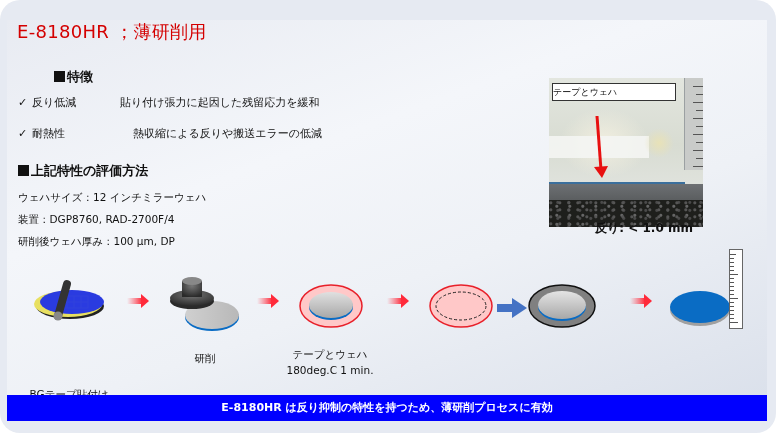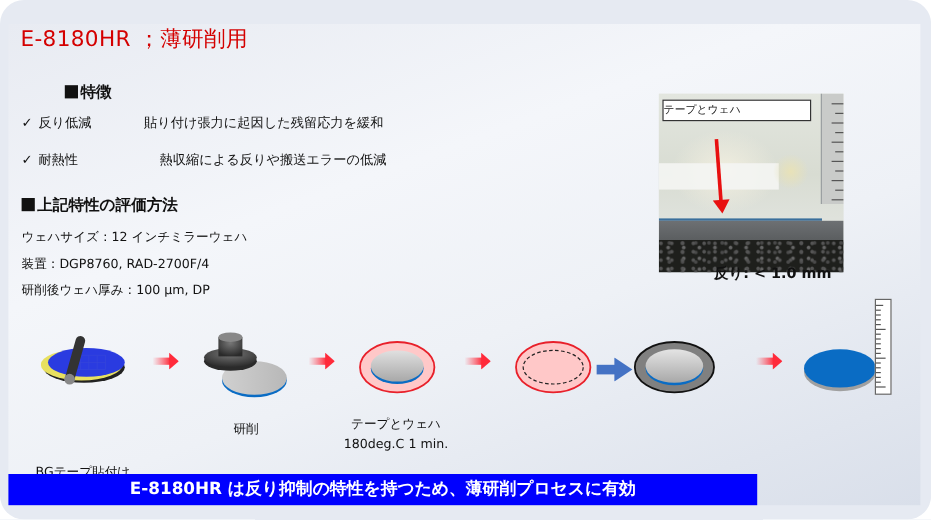--- a/index.html
+++ b/index.html
@@ -55,22 +55,22 @@
     position:absolute; left:3px; top:5px; width:122px; height:16px;
     background:#fff; border:1px solid #333; font-size:9px; color:#111;
     text-align:left; line-height:16px;
   }
   .photo .arrow { position:absolute; left:0; top:0; }
   .warp { position:absolute; left:595px; top:220px; font-size:12px; color:#111; font-weight:bold; }
 
   .step-label { position:absolute; font-size:10.5px; color:#111; text-align:center; line-height:16px; }
   .parrow { position:absolute; width:22px; height:14px; }
   .bottom-band {
-    position:absolute; left:7px; top:395px; width:624px; height:26px;
-    background:#0000ff; color:#fff; font-size:14px; font-weight:bold;
+    position:absolute; left:7px; top:395px; width:760px; height:26px;
+    background:#0000ff; color:#fff; font-size:11px; font-weight:bold;
     text-align:center; line-height:26px;
   }
   .scale { position:absolute; left:729px; top:249px; width:12px; height:78px; background:#fff; border:1px solid #666; }
   .scale i { position:absolute; left:0; height:1px; background:#555; }
 </style>
 </head>
 <body>
 
 <div class="card">
   <div class="panel"></div>

